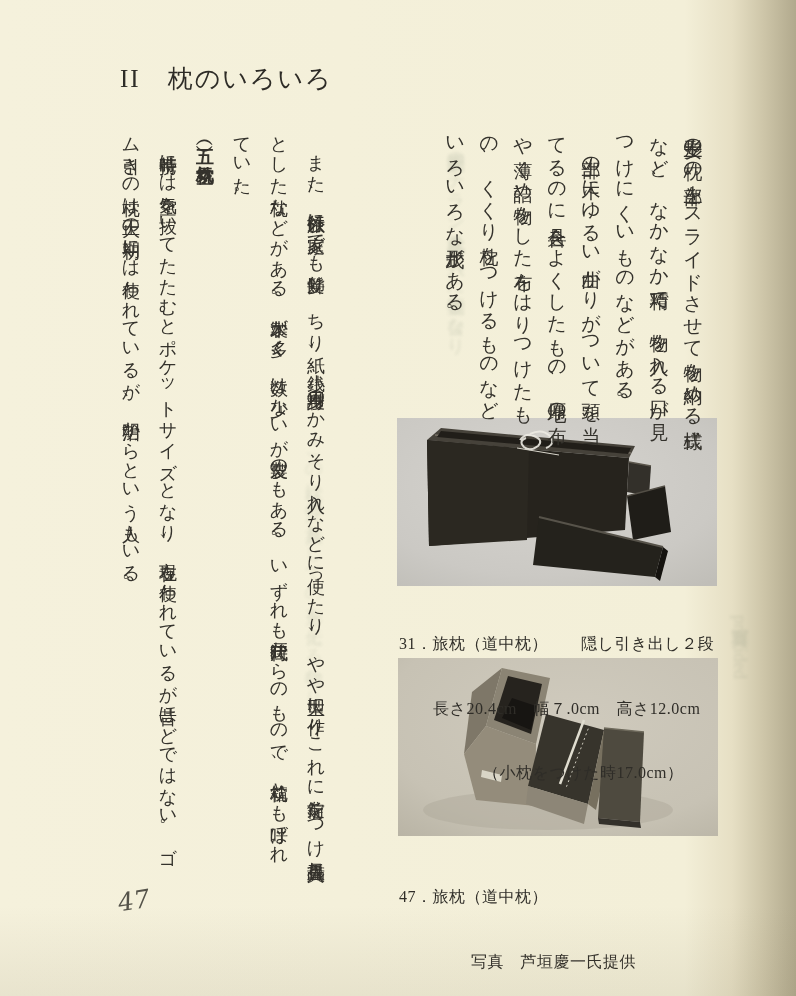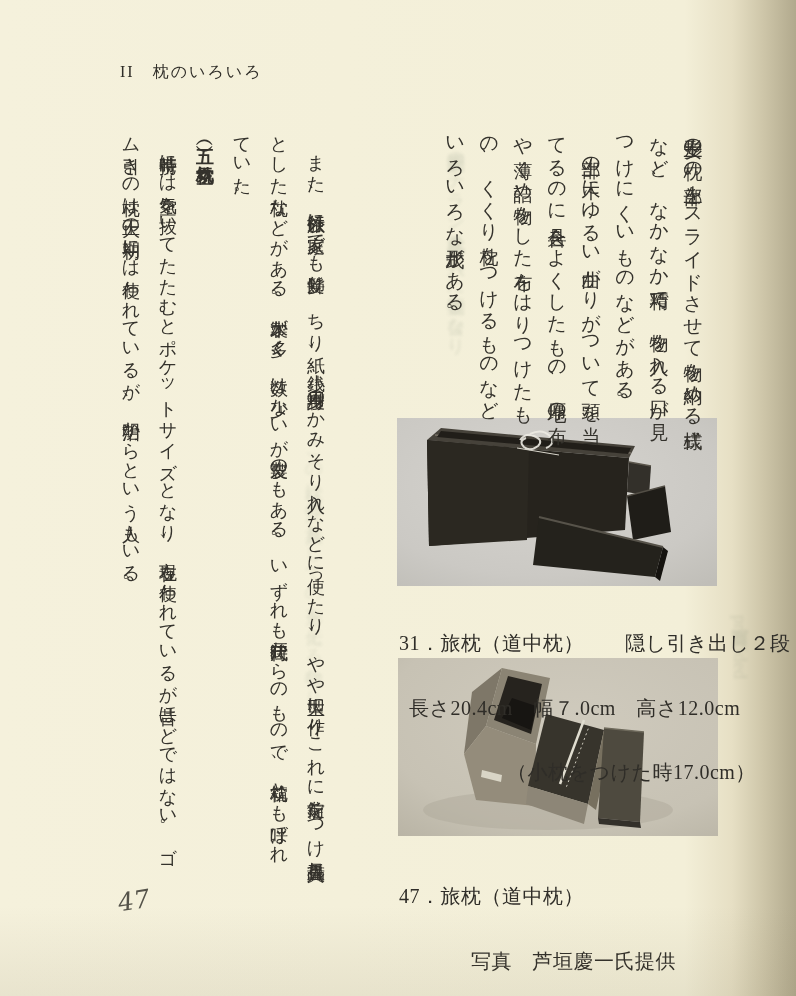--- a/index.html
+++ b/index.html
@@ -10,45 +10,45 @@
     font-family:"Liberation Serif","DejaVu Serif",serif;
     color:#33312c;
   }
   .bottom-shade{
     position:absolute;left:0;bottom:0;width:100%;height:90px;
     background:linear-gradient(to bottom,rgba(120,110,80,0) 0%,rgba(120,110,80,0.10) 100%);
     pointer-events:none;z-index:6;
   }
   .header{
     position:absolute;left:120px;top:62px;
-    font-size:16px;letter-spacing:2px;color:#2e2c27;z-index:3;
+    font-size:25px;letter-spacing:2px;color:#2e2c27;z-index:3;
   }
   .vtext{
     writing-mode:vertical-rl;text-orientation:mixed;
     position:absolute;z-index:3;color:#34322c;
   }
   .block-a{top:124px;right:86px;height:302px;font-size:19px;line-height:34px;letter-spacing:0.5px;}
   .block-b{top:124px;left:112px;height:748px;font-size:18px;line-height:37px;}
   .vtext p{margin:0;}
   .vtext p.indent{text-indent:1em;}
   .sec-heading{
     margin:0 5px;font-weight:bold;text-indent:10px;font-size:18px;
   }
   .photo{position:absolute;z-index:2;overflow:hidden;}
   .photo svg{display:block;}
   .photo-1{left:397px;top:418px;width:320px;height:168px;}
   .photo-2{left:398px;top:658px;width:320px;height:178px;}
   .caption{
-    position:absolute;z-index:3;font-size:20px;line-height:21.5px;
+    position:absolute;z-index:3;font-size:16px;line-height:21.5px;
     color:#2f2d28;letter-spacing:0.5px;white-space:pre;
   }
   .caption-1{left:399px;top:590px;}
   .caption-2{left:399px;top:843px;}
-  .cap-line-2{padding-left:10px;}
-  .cap-line-3{padding-left:108px;}
+  .cap-line-2{padding-left:34px;}
+  .cap-line-3{padding-left:84px;}
   .cap2-line-2{padding-left:72px;}
   .page-number{
     position:absolute;left:118px;top:886px;z-index:3;
     font-family:"DejaVu Serif",serif;font-style:italic;
     font-size:25px;color:#55534a;transform:rotate(-9deg);
   }
   .ghost{
     writing-mode:vertical-rl;position:absolute;z-index:1;
     filter:blur(1.8px);color:#4e6150;font-size:18px;line-height:36px;
     pointer-events:none;

